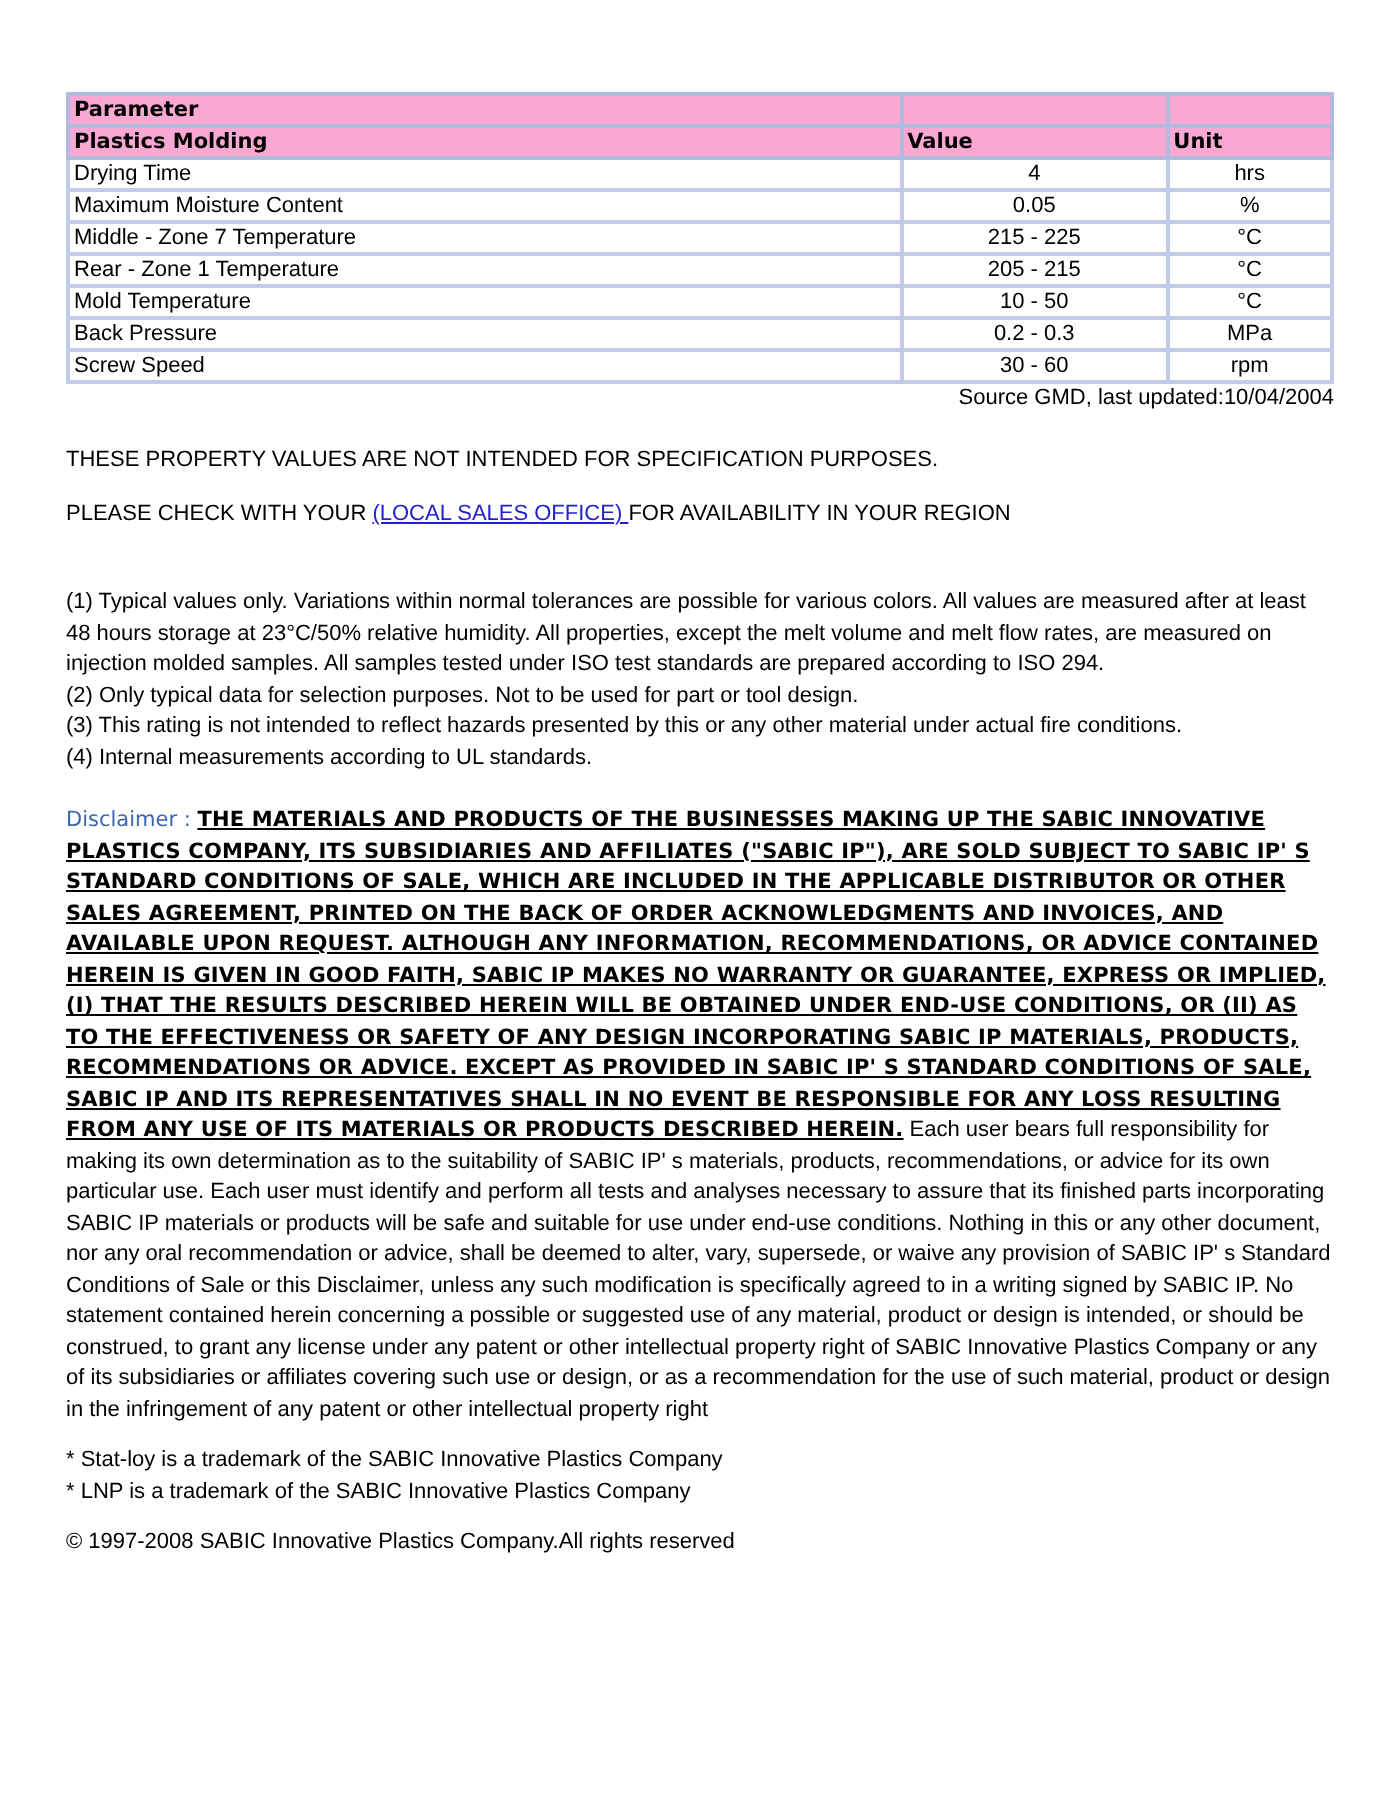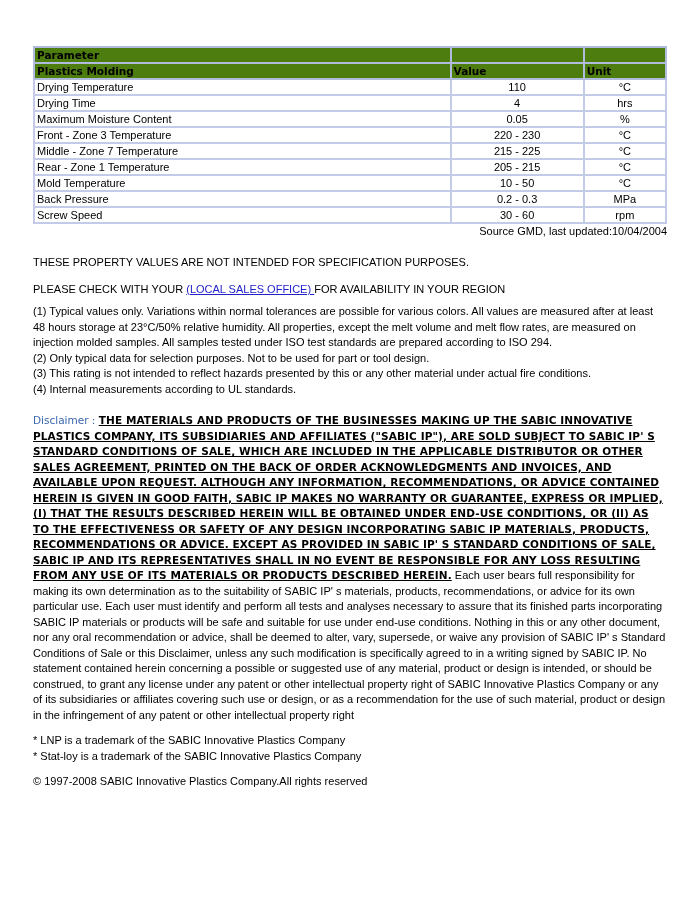--- a/index.html
+++ b/index.html
@@ -8,33 +8,33 @@
     font-family: "Liberation Sans", sans-serif; color: #000; font-size: 11px;
   }
   .page { position: absolute; left: 33px; top: 46px; width: 634px; }
   table.params {
     border-collapse: collapse; width: 634px; font-size: 11px; line-height: 13px;
   }
   table.params td, table.params th {
     border: 2px solid #c3cbe6; padding: 1px 2px 0 2px; height: 12px;
   }
   table.params tr.hdr th {
-    background: #4d7c0f; border-color: #b1bbdd; font-family: "DejaVu Sans", sans-serif;
+    background: #f9a8d4; border-color: #b1bbdd; font-family: "DejaVu Sans", sans-serif;
     font-weight: bold; font-size: 10.5px; text-align: left; height: 13px; margin-top: 16px;
   }
   table.params tr.hdr th.c { text-align: left; }
   table.params td.c { text-align: center; }
   .col-param { width: 410px; }
   .col-value { width: 131px; }
   .col-unit { width: 81px; }
   .source { text-align: right; margin-top: 1px; font-size: 11px; line-height: 13px; }
   .notice { margin-top: 18px; font-size: 11px; line-height: 13px; }
   .notice2 { margin-top: 14px; font-size: 11px; line-height: 13px; }
   .notice2 a { color: #2222cc; }
-  .notes { margin-top: 8px; font-size: 11px; line-height: 15.5px; }
+  .notes { margin-top: 30px; font-size: 11px; line-height: 15.5px; }
   .disclaimer { margin-top: 16px; font-size: 11px; line-height: 15.5px; }
   .disclaimer .label { color: #3a66b0; font-family: "DejaVu Sans", sans-serif; font-weight: normal; font-size: 10.5px; }
   .disclaimer .caps { font-family: "DejaVu Sans", sans-serif; font-weight: bold; font-size: 10.5px; letter-spacing: 0.1px; text-decoration: underline; }
   .tm { margin-top: 10px; font-size: 11px; line-height: 15.5px; }
   .copyright { margin-top: 10px; font-size: 11px; line-height: 15px; }
 </style>
 </head>
 <body>
 
 <div class="page">
@@ -49,38 +49,28 @@
       <th>Parameter</th>
       <th></th>
       <th></th>
     </tr>
     <tr class="hdr">
       <th>Plastics Molding</th>
       <th class="c">Value</th>
       <th class="c">Unit</th>
     </tr>
     <tr>
-      <td>Drying Temperature</td>
-      <td class="c">110</td>
-      <td class="c">°C</td>
-    </tr>
-    <tr>
       <td>Drying Time</td>
       <td class="c">4</td>
       <td class="c">hrs</td>
     </tr>
     <tr>
       <td>Maximum Moisture Content</td>
       <td class="c">0.05</td>
       <td class="c">%</td>
-    </tr>
-    <tr>
-      <td>Front - Zone 3 Temperature</td>
-      <td class="c">220 - 230</td>
-      <td class="c">°C</td>
     </tr>
     <tr>
       <td>Middle - Zone 7 Temperature</td>
       <td class="c">215 - 225</td>
       <td class="c">°C</td>
     </tr>
     <tr>
       <td>Rear - Zone 1 Temperature</td>
       <td class="c">205 - 215</td>
       <td class="c">°C</td>
@@ -114,18 +104,18 @@
   <div class="notes">
     <div>(1) Typical values only. Variations within normal tolerances are possible for various colors. All values are measured after at least 48 hours storage at 23°C/50% relative humidity. All properties, except the melt volume and melt flow rates, are measured on injection molded samples. All samples tested under ISO test standards are prepared according to ISO 294.</div>
     <div>(2) Only typical data for selection purposes. Not to be used for part or tool design.</div>
     <div>(3) This rating is not intended to reflect hazards presented by this or any other material under actual fire conditions.</div>
     <div>(4) Internal measurements according to UL standards.</div>
   </div>
 
   <div class="disclaimer"><span class="label">Disclaimer : </span><span class="caps">THE MATERIALS AND PRODUCTS OF THE BUSINESSES MAKING UP THE SABIC INNOVATIVE PLASTICS COMPANY, ITS SUBSIDIARIES AND AFFILIATES ("SABIC IP"), ARE SOLD SUBJECT TO SABIC IP' S STANDARD CONDITIONS OF SALE, WHICH ARE INCLUDED IN THE APPLICABLE DISTRIBUTOR OR OTHER SALES AGREEMENT, PRINTED ON THE BACK OF ORDER ACKNOWLEDGMENTS AND INVOICES, AND AVAILABLE UPON REQUEST. ALTHOUGH ANY INFORMATION, RECOMMENDATIONS, OR ADVICE CONTAINED HEREIN IS GIVEN IN GOOD FAITH, SABIC IP MAKES NO WARRANTY OR GUARANTEE, EXPRESS OR IMPLIED, (I) THAT THE RESULTS DESCRIBED HEREIN WILL BE OBTAINED UNDER END-USE CONDITIONS, OR (II) AS TO THE EFFECTIVENESS OR SAFETY OF ANY DESIGN INCORPORATING SABIC IP MATERIALS, PRODUCTS, RECOMMENDATIONS OR ADVICE. EXCEPT AS PROVIDED IN SABIC IP' S STANDARD CONDITIONS OF SALE, SABIC IP AND ITS REPRESENTATIVES SHALL IN NO EVENT BE RESPONSIBLE FOR ANY LOSS RESULTING FROM ANY USE OF ITS MATERIALS OR PRODUCTS DESCRIBED HEREIN.</span><span> Each user bears full responsibility for making its own determination as to the suitability of SABIC IP' s materials, products, recommendations, or advice for its own particular use. Each user must identify and perform all tests and analyses necessary to assure that its finished parts incorporating SABIC IP materials or products will be safe and suitable for use under end-use conditions. Nothing in this or any other document, nor any oral recommendation or advice, shall be deemed to alter, vary, supersede, or waive any provision of SABIC IP' s Standard Conditions of Sale or this Disclaimer, unless any such modification is specifically agreed to in a writing signed by SABIC IP. No statement contained herein concerning a possible or suggested use of any material, product or design is intended, or should be construed, to grant any license under any patent or other intellectual property right of SABIC Innovative Plastics Company or any of its subsidiaries or affiliates covering such use or design, or as a recommendation for the use of such material, product or design in the infringement of any patent or other intellectual property right</span></div>
 
   <div class="tm">
+    <div>* Stat-loy is a trademark of the SABIC Innovative Plastics Company</div>
     <div>* LNP is a trademark of the SABIC Innovative Plastics Company</div>
-    <div>* Stat-loy is a trademark of the SABIC Innovative Plastics Company</div>
   </div>
 
   <div class="copyright">© 1997-2008 SABIC Innovative Plastics Company.All rights reserved</div>
 </div>
 
 </body></html>

